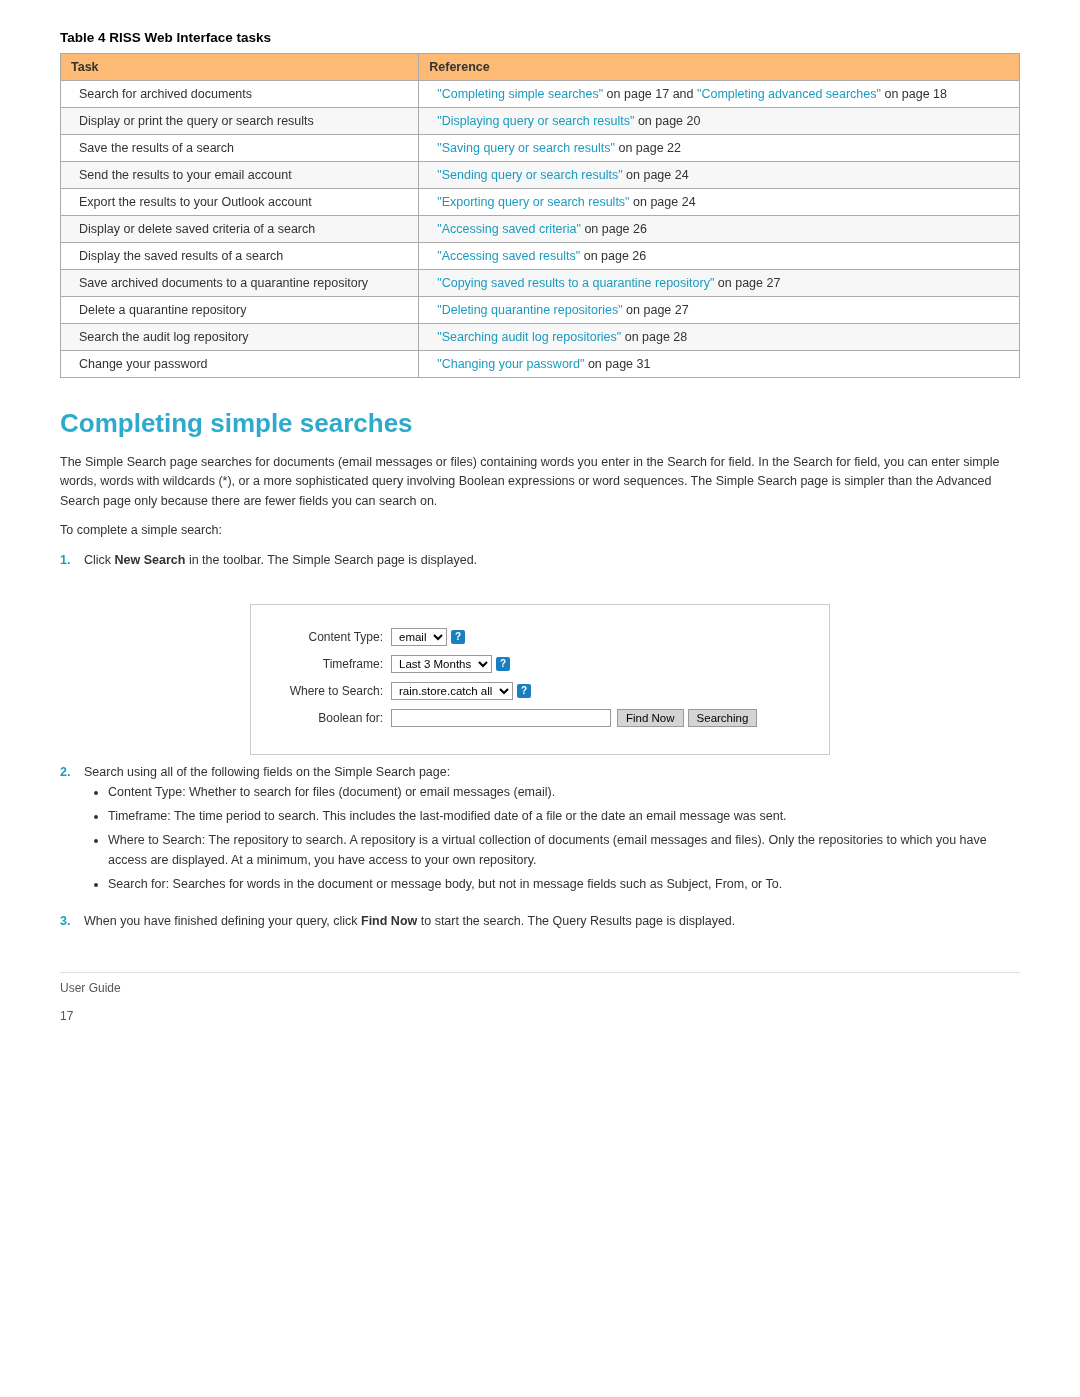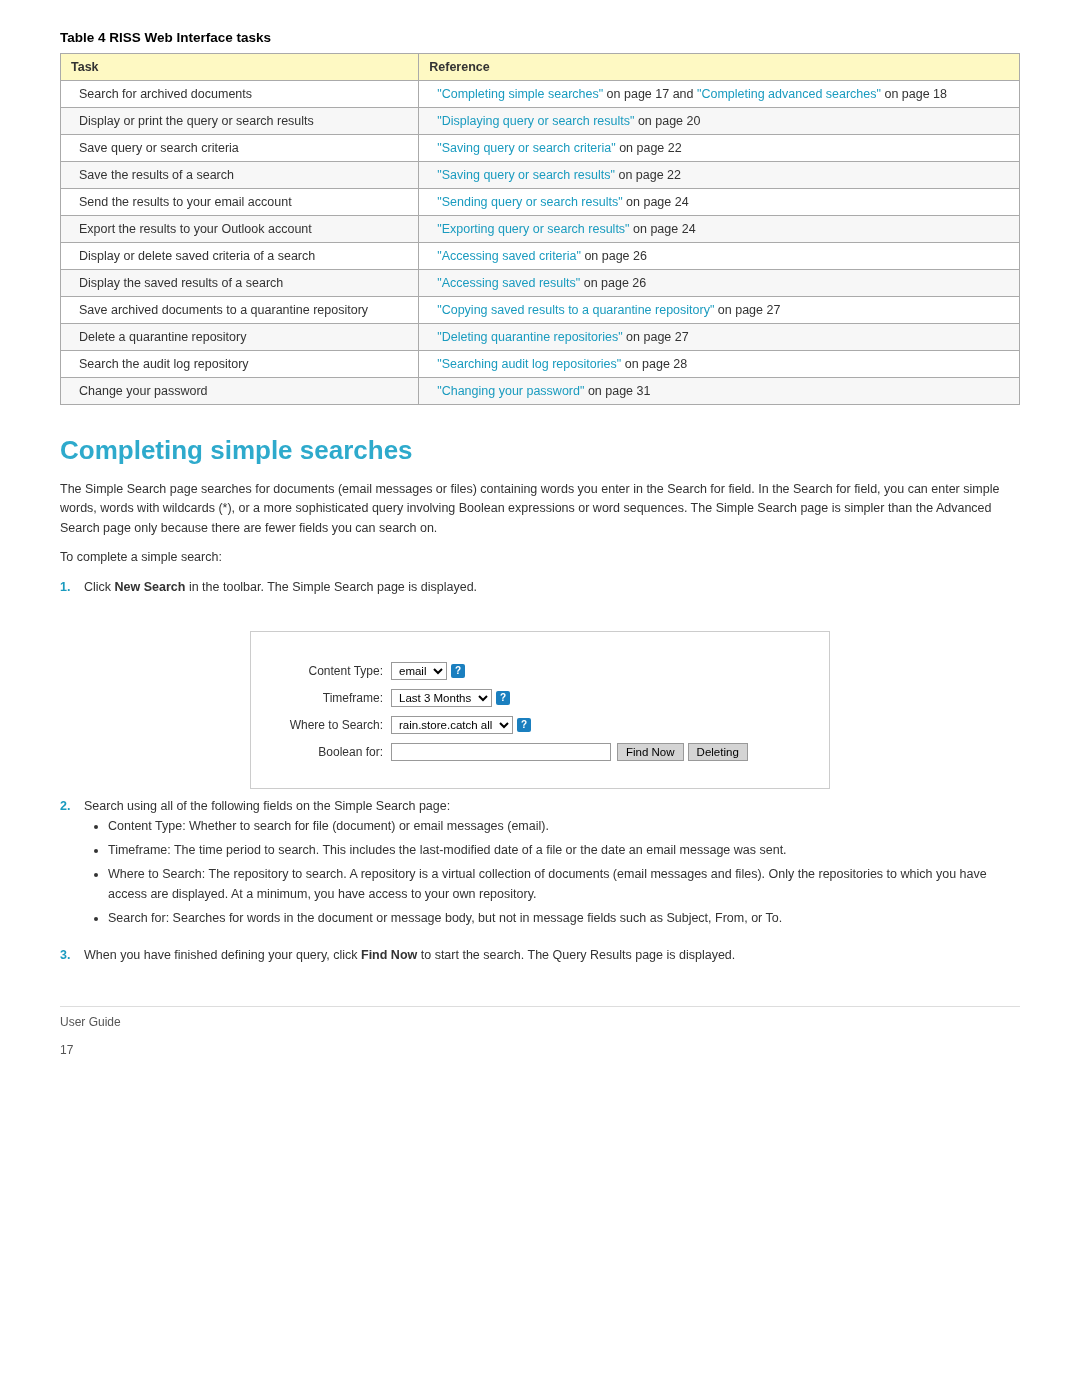--- a/index.html
+++ b/index.html
@@ -20,21 +20,21 @@
       font-size: 13.5px;
       margin-bottom: 8px;
     }
     table {
       width: 100%;
       border-collapse: collapse;
       margin-bottom: 30px;
       font-size: 12.5px;
     }
     table th {
-      background: #fef9c3;
+      background: #fdba74;
       border: 1px solid #aaa;
       padding: 6px 10px;
       text-align: left;
       font-weight: bold;
     }
     table td {
       border: 1px solid #aaa;
       padding: 6px 18px;
       vertical-align: top;
     }
@@ -75,21 +75,21 @@
     }
     .step-num {
       font-weight: bold;
       color: #1a9bbf;
       min-width: 16px;
     }
 
     
     .search-screenshot {
       border: 1px solid #ccc;
-      padding: 30px 30px 18px 20px;
+      padding: 23px 30px 18px 20px;
       margin: 34px auto 8px auto;
       width: 580px;
       background: #fff;
     }
     .search-row {
       display: flex;
       align-items: center;
       margin-bottom: 9px;
       font-size: 12px;
     }
@@ -189,24 +189,20 @@
     <tbody id="table-body">
     <tr>
           <td>Search for archived documents</td>
           <td><a href="#" class="teal-link">"Completing simple searches"</a><span> on page 17 and </span><a href="#" class="teal-link">"Completing advanced searches"</a><span> on page 18</span></td>
         </tr>
         <tr>
           <td>Display or print the query or search results</td>
           <td><a href="#" class="teal-link">"Displaying query or search results"</a><span> on page 20</span></td>
         </tr>
         <tr>
-          <td>Save query or search criteria</td>
-          <td><a href="#" class="teal-link">"Saving query or search criteria"</a><span> on page 22</span></td>
-        </tr>
-        <tr>
           <td>Save the results of a search</td>
           <td><a href="#" class="teal-link">"Saving query or search results"</a><span> on page 22</span></td>
         </tr>
         <tr>
           <td>Send the results to your email account</td>
           <td><a href="#" class="teal-link">"Sending query or search results"</a><span> on page 24</span></td>
         </tr>
         <tr>
           <td>Export the results to your Outlook account</td>
           <td><a href="#" class="teal-link">"Exporting query or search results"</a><span> on page 24</span></td>
@@ -272,31 +268,31 @@
       <span class="search-label">Where to Search:</span>
       <select class="search-select">
         <option>rain.store.catch all</option>
       </select>
       <span class="help-btn">?</span>
     </div>
     <div class="search-row">
       <span class="search-label">Boolean for:</span>
       <input class="search-input" type="text" value="" style="">
       <button class="find-now-btn">Find Now</button>
-      <button class="advanced-btn">Deleting</button>
+      <button class="advanced-btn">Searching</button>
     </div>
   </div>
 
 
   <div class="numbered-step">
     <span class="step-num">2.</span>
     <div>
       <span>Search using all of the following fields on the Simple Search page:</span>
       <ul class="bullet-list" id="bullet-list">
-      <li>Content Type: Whether to search for file (document) or email messages (email).</li>
+      <li>Content Type: Whether to search for files (document) or email messages (email).</li>
           <li>Timeframe: The time period to search. This includes the last-modified date of a file or the date an email message was sent.</li>
           <li>Where to Search: The repository to search. A repository is a virtual collection of documents (email messages and files). Only the repositories to which you have access are displayed. At a minimum, you have access to your own repository.</li>
           <li>Search for: Searches for words in the document or message body, but not in message fields such as Subject, From, or To.</li>
         </ul>
     </div>
   </div>
 
   <div class="numbered-step">
     <span class="step-num">3.</span>
     <span>

